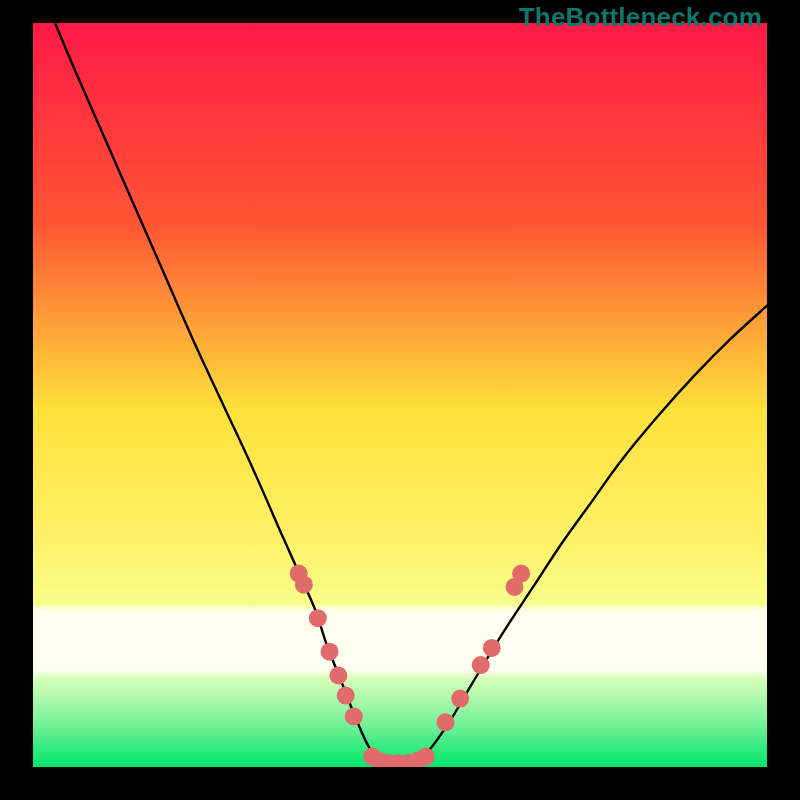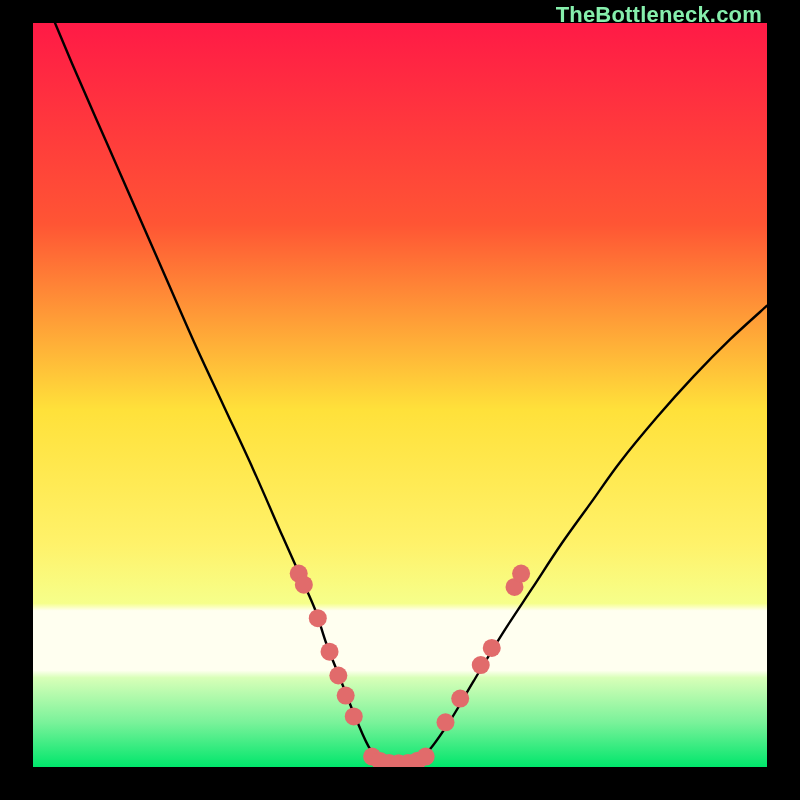--- a/index.html
+++ b/index.html
@@ -1,18 +1,18 @@
 <!DOCTYPE html>
 <html><head>
 <meta charset="utf-8">
 <style>
   html, body { margin: 0; padding: 0; width: 800px; height: 800px; background: #000; overflow: hidden; }
   .frame { position: relative; width: 800px; height: 800px; background: #000; }
   .plot { position: absolute; background: #000; }
-  .watermark { position: absolute; top: 2px; right: 38px; font-family: Arial, Helvetica, sans-serif; font-weight: 700; color: #86efac; font-size: 22px; letter-spacing: 0.2px; }
+  .watermark { position: absolute; top: 2px; right: 38px; font-family: Arial, Helvetica, sans-serif; font-weight: 700; color: #0f766e; font-size: 26px; letter-spacing: 0.2px; }
   svg { display: block; }
 </style>
 </head>
 <body>
 
 <div class="frame">
   <div class="plot" id="plot" style="left: 33px; top: 23px; width: 734px; height: 744px;">
       <svg width="734" height="744" viewBox="0 0 734 744">
         <defs>
           <linearGradient id="bg-grad" x1="0" y1="0" x2="0" y2="1">

